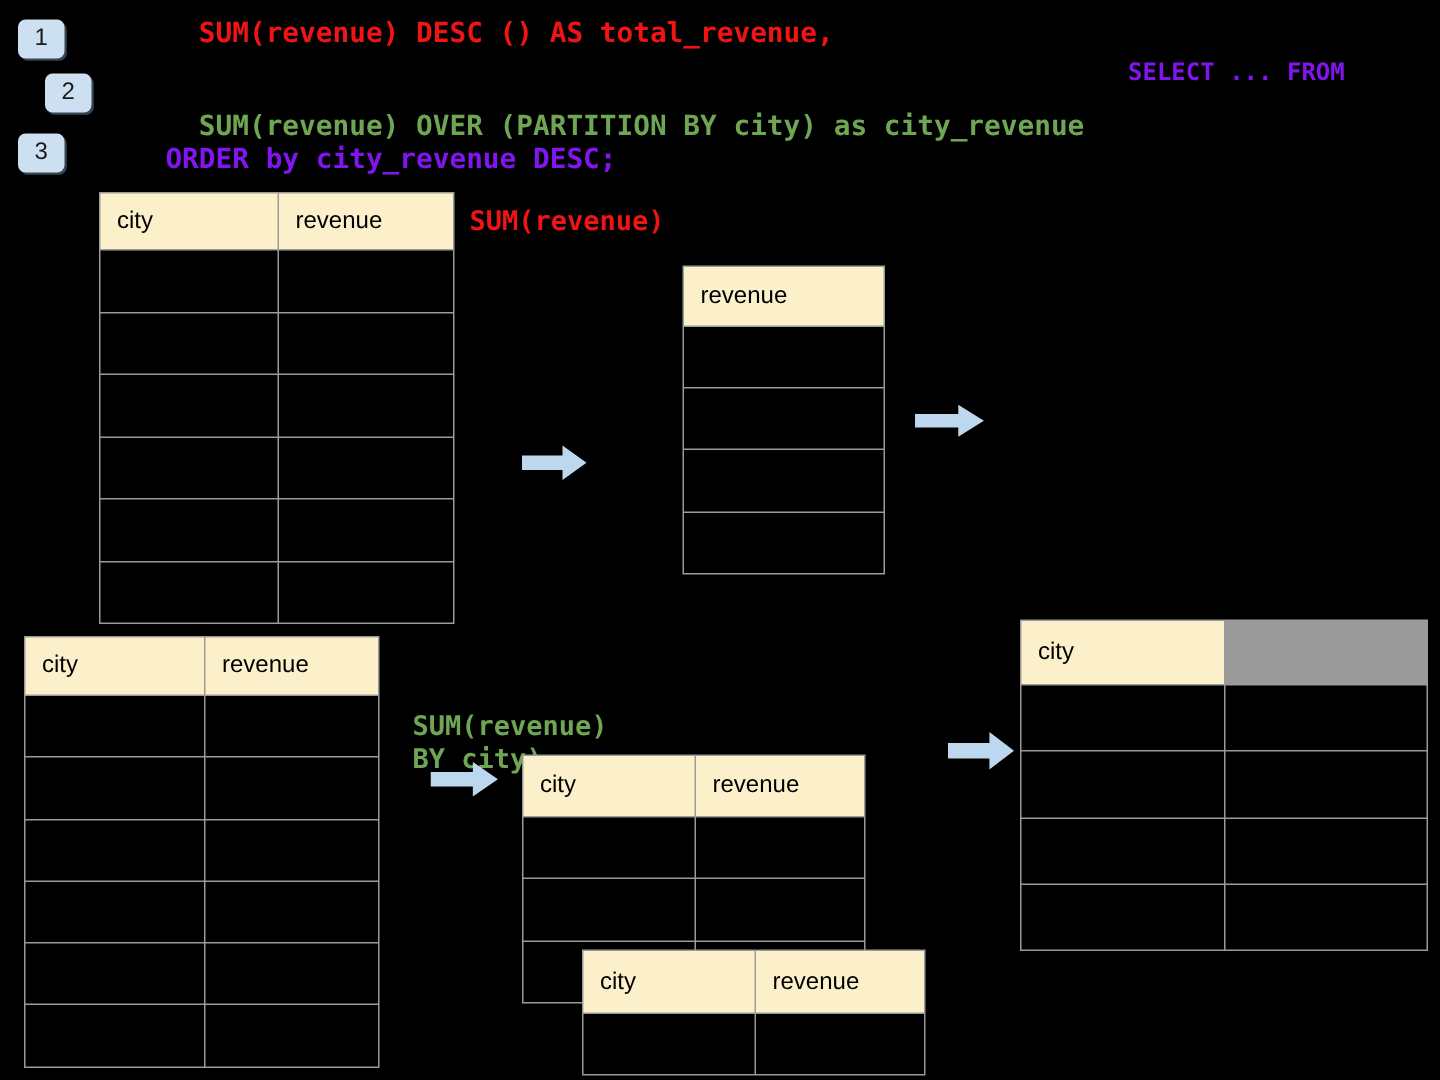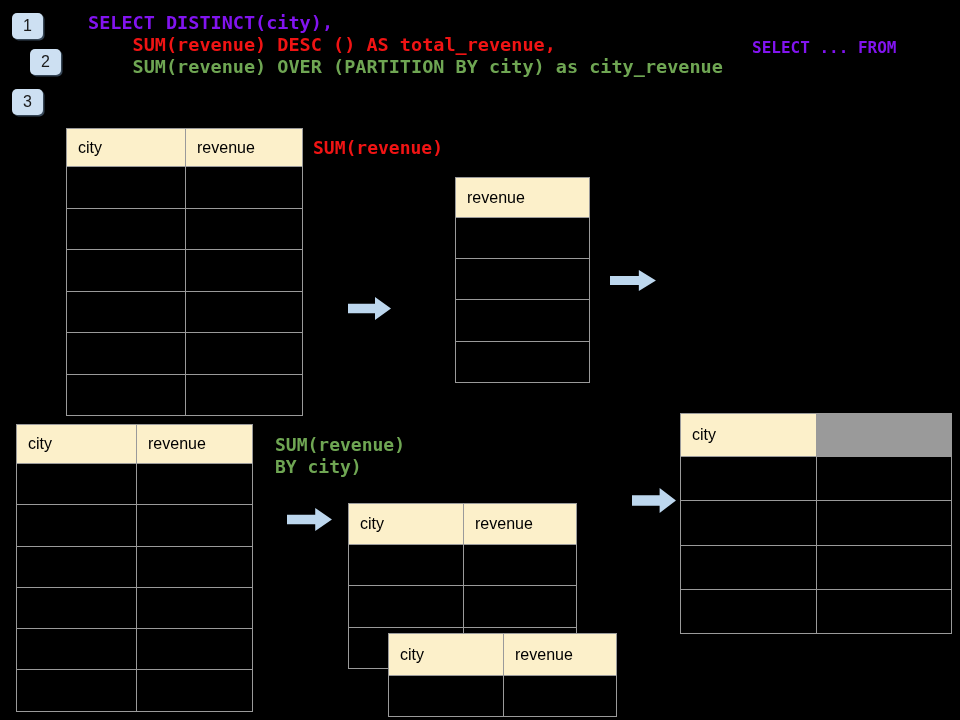--- a/index.html
+++ b/index.html
@@ -14,21 +14,21 @@
   
   .code{position:absolute;margin:0;font-family:"DejaVu Sans Mono",monospace;font-weight:bold;
         white-space:pre;}
   .code .ln{display:block;}
   #sql-main{left:88px;top:12px;font-size:18.5px;line-height:22px;}
   #side-note{left:752px;top:37px;font-size:16px;line-height:21px;}
   #ann-total{left:313px;top:137px;font-size:18px;line-height:22px;}
   #ann-partition{left:275px;top:434px;font-size:18px;line-height:22px;}
   .c-purple{color:var(--sql-purple);}
   .c-red{color:var(--sql-red);}
-  .c-green{color:var(--sql-green);}
+  .c-green{color:var(--sql-green);margin-top:40px;}
 
   
   .tbl{position:absolute;display:flex;flex-direction:column;gap:1px;padding:1px;
        background:var(--table-line);width:max-content;}
   .tbl .row{display:flex;gap:1px;}
   .tbl .th{background:var(--header-fill);color:#000;font-size:16px;display:flex;
            align-items:center;padding-left:11px;box-sizing:border-box;}
   .tbl .td{background:#000;box-sizing:border-box;}
 
   
@@ -37,21 +37,21 @@
 </style>
 </head>
 <body>
 
 <div class="canvas">
 
   <div class="badge" style="left:12px;top:13px;">1</div>
   <div class="badge" style="left:30px;top:49px;">2</div>
   <div class="badge" style="left:12px;top:89px;">3</div>
 
-  <pre class="code" id="sql-main"><span class="ln c-purple">SELECT DISTINCT(city),</span><span class="ln c-red">    SUM(revenue) DESC () AS total_revenue,</span><span class="ln c-green">    SUM(revenue) OVER (PARTITION BY city) as city_revenue</span></pre>
+  <pre class="code" id="sql-main"><span class="ln c-red">    SUM(revenue) DESC () AS total_revenue,</span><span class="ln c-green">    SUM(revenue) OVER (PARTITION BY city) as city_revenue</span><span class="ln c-purple">  ORDER by city_revenue DESC;</span></pre>
 
   <pre class="code c-purple" id="side-note"><span class="ln">SELECT ... FROM</span></pre>
 
   <pre class="code c-red" id="ann-total"><span class="ln">SUM(revenue)</span></pre>
 
   <pre class="code c-green" id="ann-partition"><span class="ln">SUM(revenue)</span><span class="ln">BY city)</span></pre>
 
   <div class="tbl" style="left:66px;top:128px;">
       <div class="row">
         <div class="th" style="width: 118px; height: 37px;">city</div>

